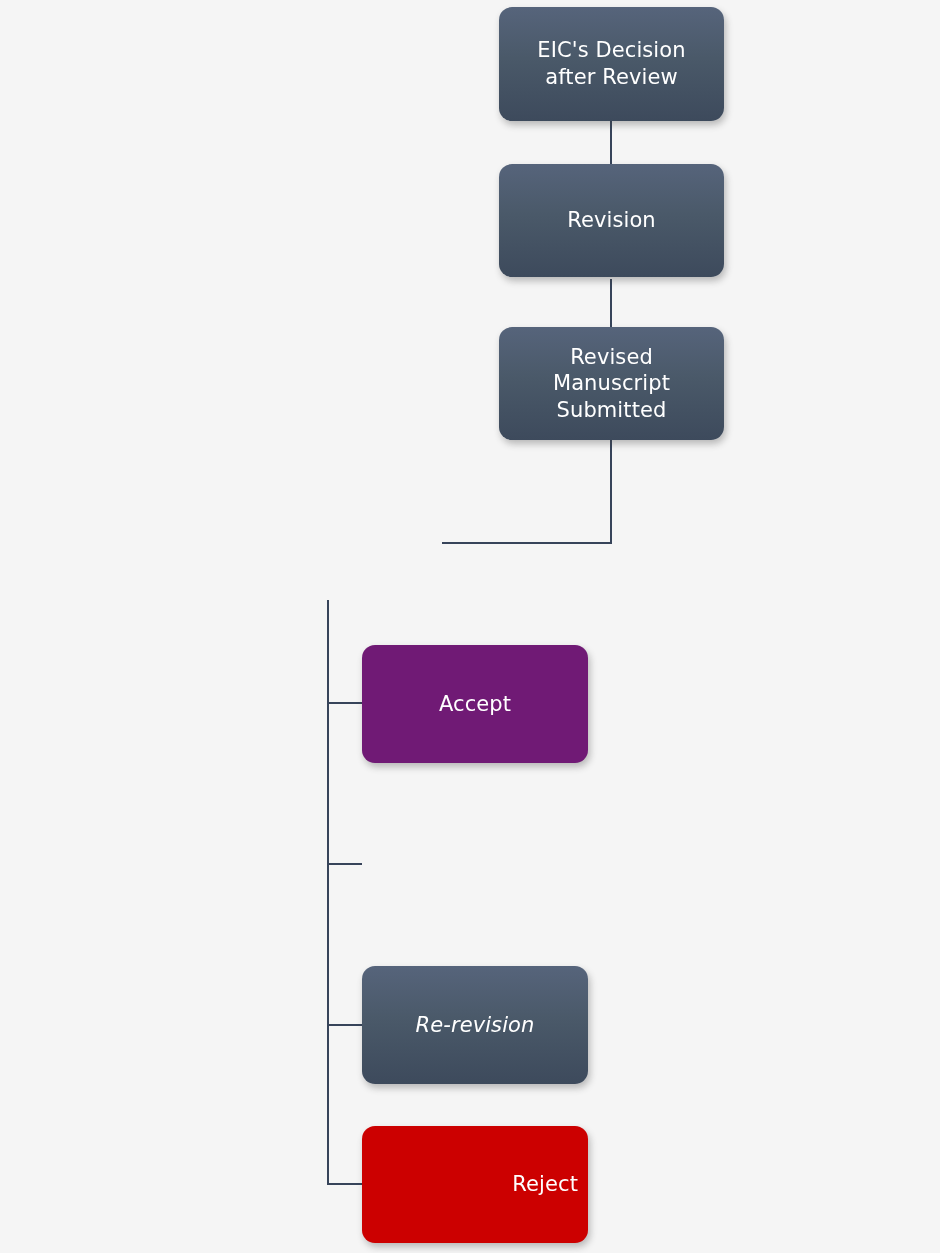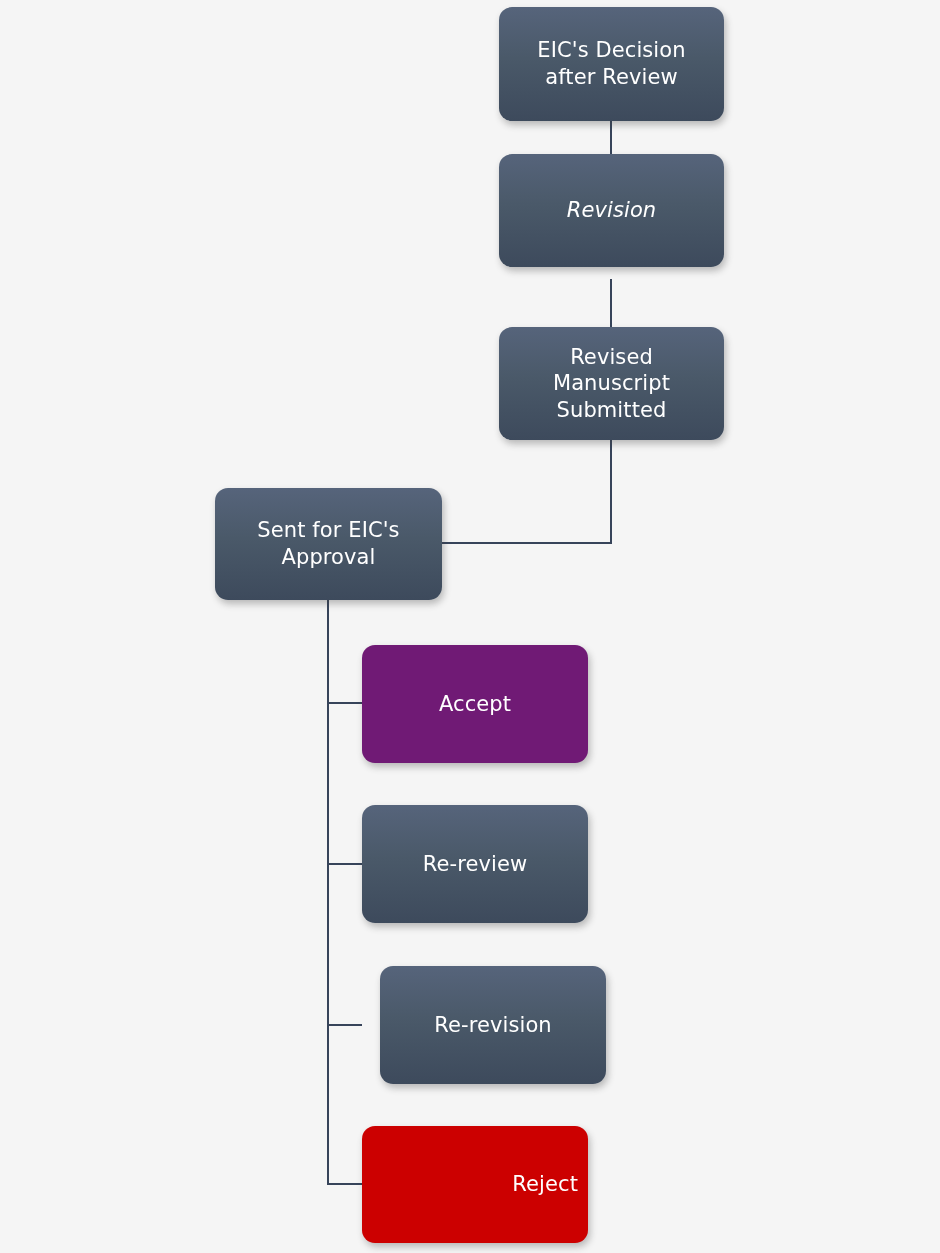--- a/index.html
+++ b/index.html
@@ -71,44 +71,37 @@
       <path d="M 328 703 L 328 864 L 362 864" fill="none" stroke="#37445a" stroke-width="2" stroke-linecap="butt" stroke-linejoin="miter"></path>
       <path d="M 328 864 L 328 1025 L 362 1025" fill="none" stroke="#37445a" stroke-width="2" stroke-linecap="butt" stroke-linejoin="miter"></path>
       <path d="M 328 1025 L 328 1184 L 362 1184" fill="none" stroke="#37445a" stroke-width="2" stroke-linecap="butt" stroke-linejoin="miter"></path>
     </svg>
 
   <div class="node node-slate" style="left: 499px; top: 7px; width: 225px; height: 114px;">
     <span class="node-label">EIC's Decision
 after Review</span>
   </div>
 
-  <div class="node node-slate" style="left: 499px; top: 154px; width: 225px; height: 113px; font-style: italic;">
+  <div class="node node-slate" style="left: 499px; top: 164px; width: 225px; height: 113px;">
     <span class="node-label">Revision</span>
   </div>
 
   <div class="node node-slate" style="left: 499px; top: 327px; width: 225px; height: 113px;">
     <span class="node-label">Revised
 Manuscript
 Submitted</span>
   </div>
 
-  <div class="node node-slate" style="left: 215px; top: 488px; width: 227px; height: 112px;">
-    <span class="node-label">Sent for EIC's
-Approval</span>
-  </div>
 
   <div class="node node-green" style="left: 362px; top: 645px; width: 226px; height: 118px;">
     <span class="node-label">Accept</span>
   </div>
 
-  <div class="node node-slate" style="left: 362px; top: 805px; width: 226px; height: 118px;">
-    <span class="node-label">Re-review</span>
-  </div>
 
-  <div class="node node-slate" style="left: 380px; top: 966px; width: 226px; height: 118px;">
+  <div class="node node-slate" style="left: 362px; top: 966px; width: 226px; height: 118px; font-style: italic;">
     <span class="node-label">Re-revision</span>
   </div>
 
   <div class="node node-red" style="left: 362px; top: 1126px; width: 226px; height: 117px;">
     <span class="node-label">Reject</span>
   </div>
 
 </div>
 
 </body></html>

